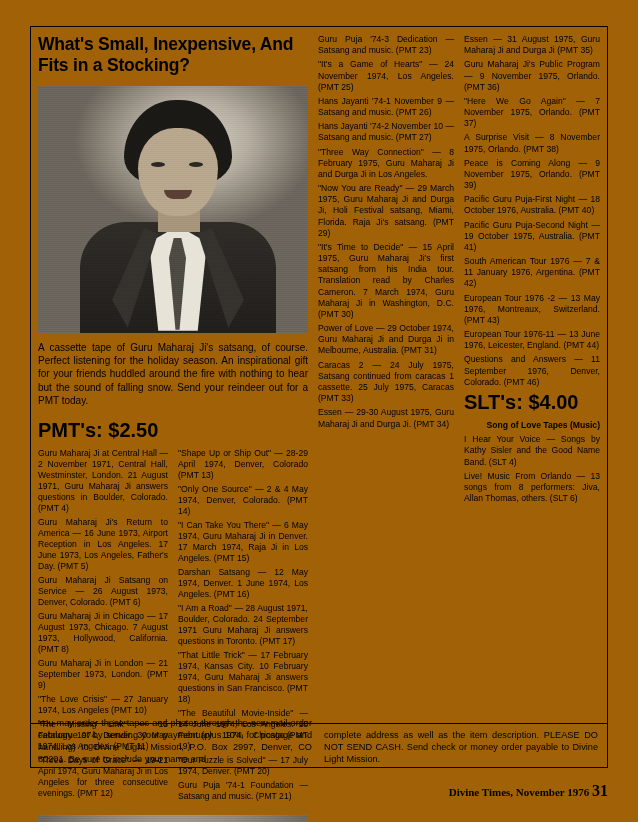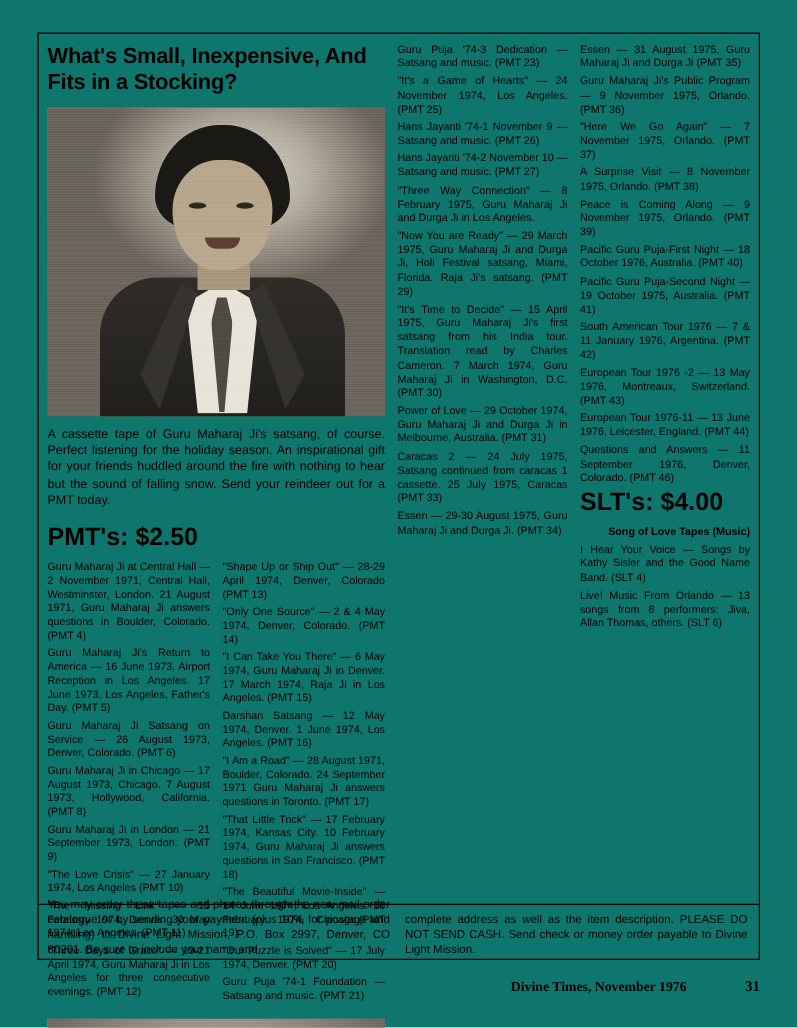--- a/index.html
+++ b/index.html
@@ -13,21 +13,21 @@
     font-family: "Liberation Sans", sans-serif;
     color: #000;
     position: relative;
     overflow: hidden;
   }
   .page {
     position: absolute;
     left: 0; top: 0;
     width: 638px;
     height: 822px;
-    background: #0f766e;
+    background: #a16207;
   }
   .frame {
     position: absolute;
     left: 30px;
     top: 26px;
     width: 578px;
     height: 742px;
     border: 1px solid #000;
     box-sizing: border-box;
   }
@@ -224,21 +224,21 @@
   }
 
   .colophon {
     position: absolute;
     right: 30px;
     top: 782px;
     font-size: 11px;
     font-weight: bold;
     font-family: "Liberation Serif", serif;
   }
-  .colophon .pg { font-size: 12px; margin-left: 44px; }
+  .colophon .pg { font-size: 16px; }
 </style>
 </head>
 <body>
 
 <div class="page">
 
   <div class="frame"></div>
 
   <div class="cols">
 

